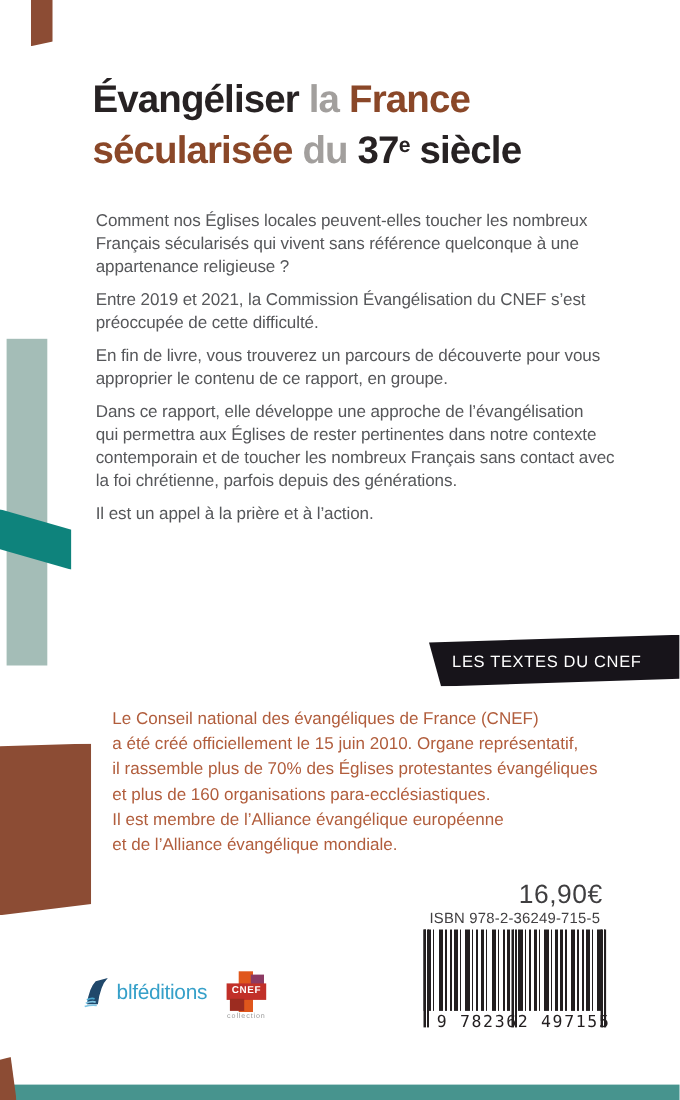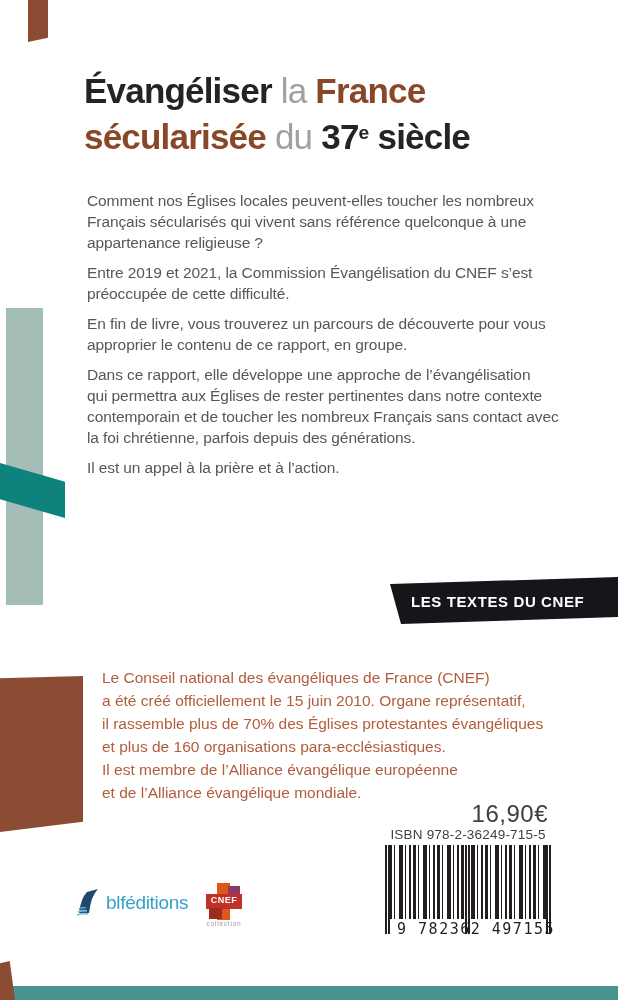--- a/index.html
+++ b/index.html
@@ -18,41 +18,41 @@
   .bottom-brown{position:absolute;left:0;top:961px;width:15px;height:39px;background:#8c4c34;
     clip-path:polygon(0 6%,65% 0,100% 100%,0 100%);z-index:3;}
   .bottom-teal-bar{position:absolute;left:0;top:986px;width:618px;height:14px;background:#47948e;z-index:2;}
 
   
   .title{position:absolute;left:84px;top:68px;font-size:35px;font-weight:700;
     line-height:46px;letter-spacing:-0.8px;white-space:nowrap;color:#272223;}
   .title .w{margin-right:9px;}
   .title .w:last-child{margin-right:0;}
   .t-dark{color:#272223;}
-  .t-muted{color:#a29f9d;font-weight:400;}
+  .t-muted{color:#a29f9d;font-weight:700;}
   .t-accent{color:#8a4728;}
   .t-num{color:#272223;}
   .t-sup{font-size:0.55em;position:relative;top:-0.5em;margin-right:0;}
   .t-rest{color:#272223;}
 
   
   .synopsis{position:absolute;left:87px;top:190px;color:#56575a;font-size:15.5px;
     letter-spacing:-0.1px;}
   .synopsis p{margin:0 0 9px 0;}
   .synopsis .ln{line-height:21px;white-space:nowrap;}
 
   
   .badge{position:absolute;left:380px;top:577px;width:238px;height:47px;background:#17141a;
     clip-path:polygon(10px 7px,238px 0px,238px 40px,21px 47px);
     display:flex;align-items:center;z-index:4;}
-  .badge-label{color:#ffffff;font-weight:700;font-size:15px;letter-spacing:0.6px;
+  .badge-label{color:#ffffff;font-weight:400;font-size:15px;letter-spacing:0.6px;
     padding-left:31px;padding-top:1px;white-space:nowrap;}
 
   
-  .pub-note{position:absolute;left:102px;top:666px;color:#b15d3c;font-size:15.5px;}
+  .pub-note{position:absolute;left:102px;top:642px;color:#b15d3c;font-size:15.5px;}
   .pub-note .ln{line-height:23px;white-space:nowrap;}
 
   
   .price{position:absolute;left:398px;top:800px;width:150px;text-align:right;
     color:#3f3e40;font-size:24px;letter-spacing:0.5px;}
   .isbn{position:absolute;left:383px;top:827px;width:170px;text-align:center;
     color:#413f41;font-size:13.5px;letter-spacing:0.2px;white-space:nowrap;}
   .barcode{position:absolute;left:385px;top:845px;width:166px;height:95px;}
   .barcode-bars{position:absolute;left:0;top:0;width:166px;height:74px;
     background:repeating-linear-gradient(90deg,

